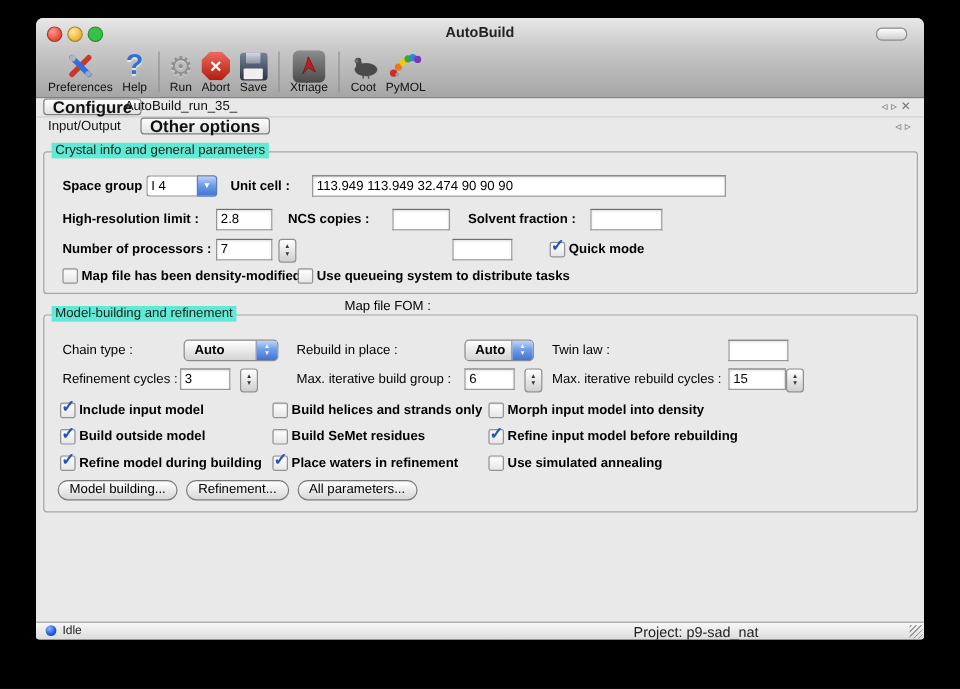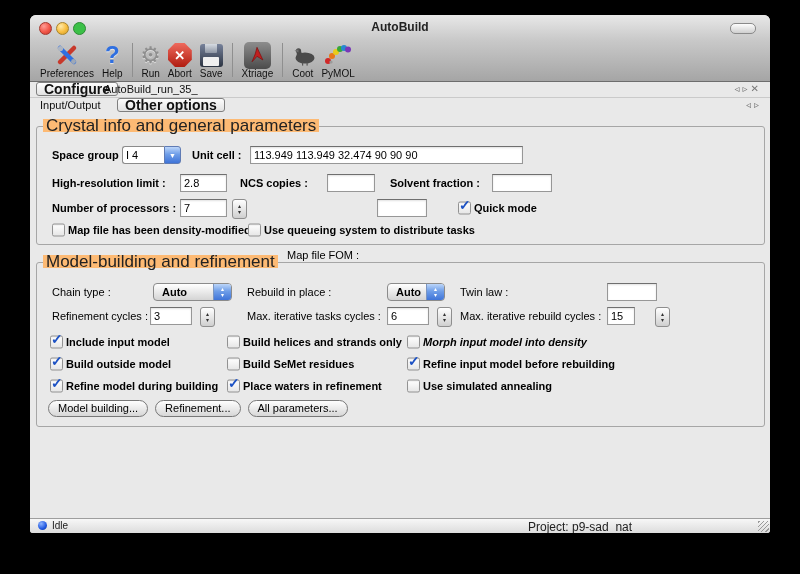--- a/index.html
+++ b/index.html
@@ -27,21 +27,21 @@
   .xtriage{width:27px;height:27px;border-radius:5px;background:linear-gradient(#8d8d8d,#4b4b4b);display:flex;align-items:center;justify-content:center;}
   
   .tabrow1{position:absolute;left:0;top:67px;width:100%;height:15px;background:#e9e9e9;border-bottom:1px solid #cacaca;}
   .tabrow2{position:absolute;left:0;top:83px;width:100%;height:15px;background:#e9e9e9;}
   .tabsel{position:absolute;top:0;height:12px;line-height:12px;padding:0 7px;border:1px solid #7f7f7f;border-radius:3px;background:linear-gradient(#fdfdfd,#e2e2e2);font-size:14px;font-weight:bold;color:#111;}
   .tabplain{position:absolute;top:1px;font-size:11px;color:#111;line-height:13px;}
   .navarrows{position:absolute;right:8px;top:1px;font-size:10px;color:#777;letter-spacing:3px;}
   
   .content{position:absolute;left:0;top:98px;width:100%;height:406px;background:#e9e9e9;}
   .groupbox{position:absolute;border:1px solid #a6a6a6;border-radius:3px;}
-  .grouplabel{position:absolute;font-size:17px;color:#222;background:#fdba74;padding:0 3px;line-height:13px;}
+  .grouplabel{position:absolute;font-size:11px;color:#222;background:#5eead4;padding:0 3px;line-height:13px;}
   .row{position:absolute;left:0;width:100%;height:20px;}
   .at{position:absolute;top:50%;transform:translateY(-50%);}
   .lbl{font-size:11px;color:#000;white-space:nowrap;}
   .b{font-weight:bold;}
   .tf{position:absolute;top:1px;height:18px;border:1px solid #979797;border-top-color:#6f6f6f;background:#fff;font:11px "Liberation Sans",sans-serif;padding:0 3px;box-sizing:border-box;box-shadow:inset 0 1px 2px rgba(0,0,0,.12);}
   .spin{position:absolute;top:1px;width:13px;height:18px;border:1px solid #8e8e8e;border-radius:3px;background:linear-gradient(#fff,#cfcfcf);display:flex;flex-direction:column;align-items:center;justify-content:center;}
   .spin i{font-style:normal;font-size:6px;line-height:6px;color:#333;}
   .popup{position:absolute;top:1px;height:18px;border:1px solid #8b8b8b;border-radius:4px;overflow:hidden;background:linear-gradient(#ffffff,#d4d4d4);display:flex;box-sizing:border-box;}
   .popup .ptext{flex:1;font-size:11px;font-weight:bold;color:#000;line-height:16px;padding-left:8px;white-space:nowrap;}
   .popup .pcap{width:17px;background:linear-gradient(#bcd6fa,#6f9ee8 45%,#3f74d8);display:flex;flex-direction:column;align-items:center;justify-content:center;border-left:1px solid #7b95c0;}
@@ -171,21 +171,21 @@
     <div class="groupbox" style="left:6px;top:13px;width:727px;height:117px;"></div>
     <span class="grouplabel" style="left:13px;top:6px;">Crystal info and general parameters</span>
 
     <div class="row" style="top:32px;">
       <span class="at lbl b" style="left:22px;">Space group :</span>
       <span class="combo" style="left:92px;">
         <input class="cfield" value="I 4" style="">
         <span class="cbtn">▼</span>
       </span>
       <span class="at lbl b" style="left:162px;">Unit cell :</span>
-      <input class="tf" style="left: 220px; width: 273px;" value="113.949 113.949 32.474 90 90 90">
+      <input class="tf" style="left: 230px; width: 345px;" value="113.949 113.949 32.474 90 90 90">
     </div>
 
     <div class="row" style="top:60px;">
       <span class="at lbl b" style="left:22px;">High-resolution limit :</span>
       <input class="tf" style="left: 150px; width: 47px;" value="2.8">
       <span class="at lbl b" style="left:210px;">NCS copies :</span>
       <input class="tf" style="left: 297px; width: 48px;" value="">
       <span class="at lbl b" style="left:360px;">Solvent fraction :</span>
       <input class="tf" style="left: 462px; width: 60px;" value="">
     </div>
@@ -236,43 +236,43 @@
       <input class="tf" style="left: 577px; width: 50px;" value="">
     </div>
 
     <div class="row" style="top:193px;">
       <span class="at lbl" style="left:22px;">Refinement cycles :</span>
       <input class="tf" style="left: 120px; width: 42px;" value="3">
       <span class="spin" style="left:170px;">
           <i>▴</i>
           <i>▾</i>
         </span>
-      <span class="at lbl" style="left:217px;">Max. iterative tasks cycles :</span>
+      <span class="at lbl" style="left:217px;">Max. iterative build group :</span>
       <input class="tf" style="left: 357px; width: 42px;" value="6">
       <span class="spin" style="left:407px;">
           <i>▴</i>
           <i>▾</i>
         </span>
       <span class="at lbl" style="left:430px;">Max. iterative rebuild cycles :</span>
-      <input class="tf" style="left: 577px; width: 28px;" value="15">
+      <input class="tf" style="left: 577px; width: 48px;" value="15">
       <span class="spin" style="left:625px;">
           <i>▴</i>
           <i>▾</i>
         </span>
     </div>
 
     <div class="row" style="top:219px;">
       <span class="cb checked" style="left:20px;">
           <span class="mark">✓</span>
         </span>
       <span class="at cblab" style="left:36px;">Include input model</span>
       <span class="cb" style="left:197px;"></span>
       <span class="at cblab" style="left:213px;">Build helices and strands only</span>
       <span class="cb" style="left:377px;"></span>
-      <span class="at cblab" style="left:393px;font-style:italic;">Morph input model into density</span>
+      <span class="at cblab" style="left:393px;">Morph input model into density</span>
     </div>
 
     <div class="row" style="top:241px;">
       <span class="cb checked" style="left:20px;">
           <span class="mark">✓</span>
         </span>
       <span class="at cblab" style="left:36px;">Build outside model</span>
       <span class="cb" style="left:197px;"></span>
       <span class="at cblab" style="left:213px;">Build SeMet residues</span>
       <span class="cb checked" style="left:377px;">

